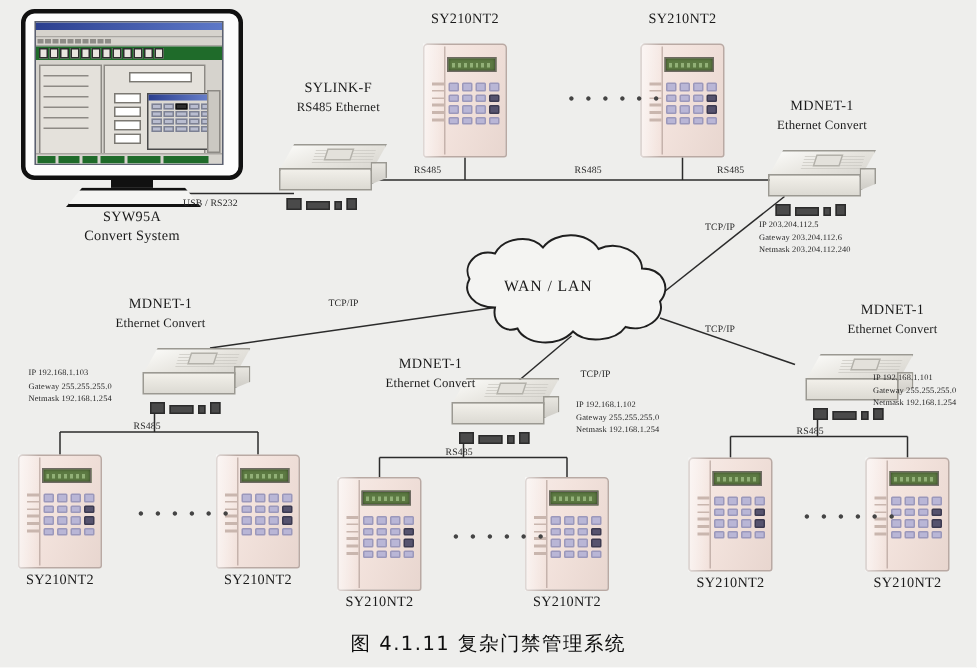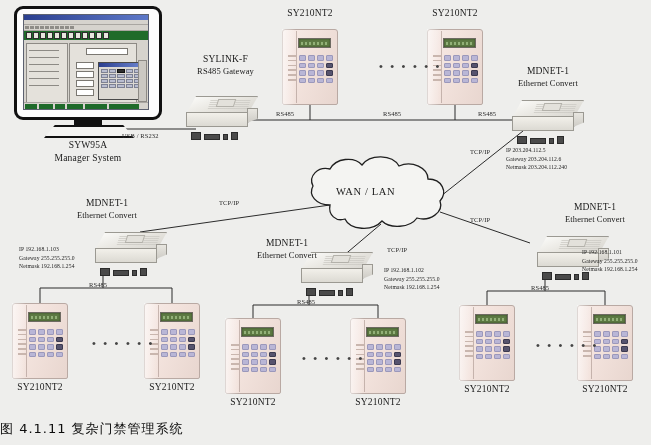--- a/index.html
+++ b/index.html
@@ -363,20 +363,21 @@
     color: #1a1a1a;
     letter-spacing: 0.6px;
     font-family: "Liberation Serif", serif;
   }
 
   
   .caption {
     position: absolute;
     left: 0; right: 0;
     top: 420px;
+    text-align: center;
     font-size: 13px;
     color: #0d0d0d;
     font-family: "DejaVu Sans", sans-serif;
     letter-spacing: 1px;
   }
   .watermark {
     position: absolute;
     right: 12px;
     top: 415px;
     font-size: 12px;
@@ -516,40 +517,40 @@
         <i style="width:16px"></i>
           <i style="width:22px"></i>
           <i style="width:30px"></i>
       </div>
     </div>
     <div class="mon-neck"></div>
     <div class="mon-base"></div>
   </div>
 
   <div class="lbl dev-name" style="left:18px; top:140px; width:140px;">SYW95A</div>
-  <div class="lbl dev-name" style="left:18px; top:153px; width:140px;">Manager System</div>
+  <div class="lbl dev-name" style="left:18px; top:153px; width:140px;">Convert System</div>
   <div class="link-lbl" style="left:122px; top:132px;">USB / RS232</div>
 
   <div class="conv" style="left:186px; top:96px;">
     <div class="top">
         <div class="vent"></div>
         <div class="label-plate"></div>
       </div>
     <div class="side"></div>
     <div class="front">
       <div class="ports">
         <i class="p-rj"></i>
           <i class="p-db"></i>
           <i class="p-sm"></i>
           <i class="p-pw"></i>
       </div>
     </div>
   </div>
   <div class="lbl dev-name" style="left:178px; top:54px; width:95px;">SYLINK-F</div>
-  <div class="lbl dev-name2" style="left:178px; top:66px; width:95px;">RS485 Gateway</div>
+  <div class="lbl dev-name2" style="left:178px; top:66px; width:95px;">RS485 Ethernet</div>
 
   <div class="link-lbl" style="left:276px; top:110px;">RS485</div>
   <div class="link-lbl" style="left:383px; top:110px;">RS485</div>
   <div class="link-lbl" style="left:478px; top:110px;">RS485</div>
 
   <div class="term" style="left:282px; top:29px;">
     <div class="body"></div>
       <div class="bodyshade"></div>
       <div class="seam"></div>
     <div class="lcd"></div>

